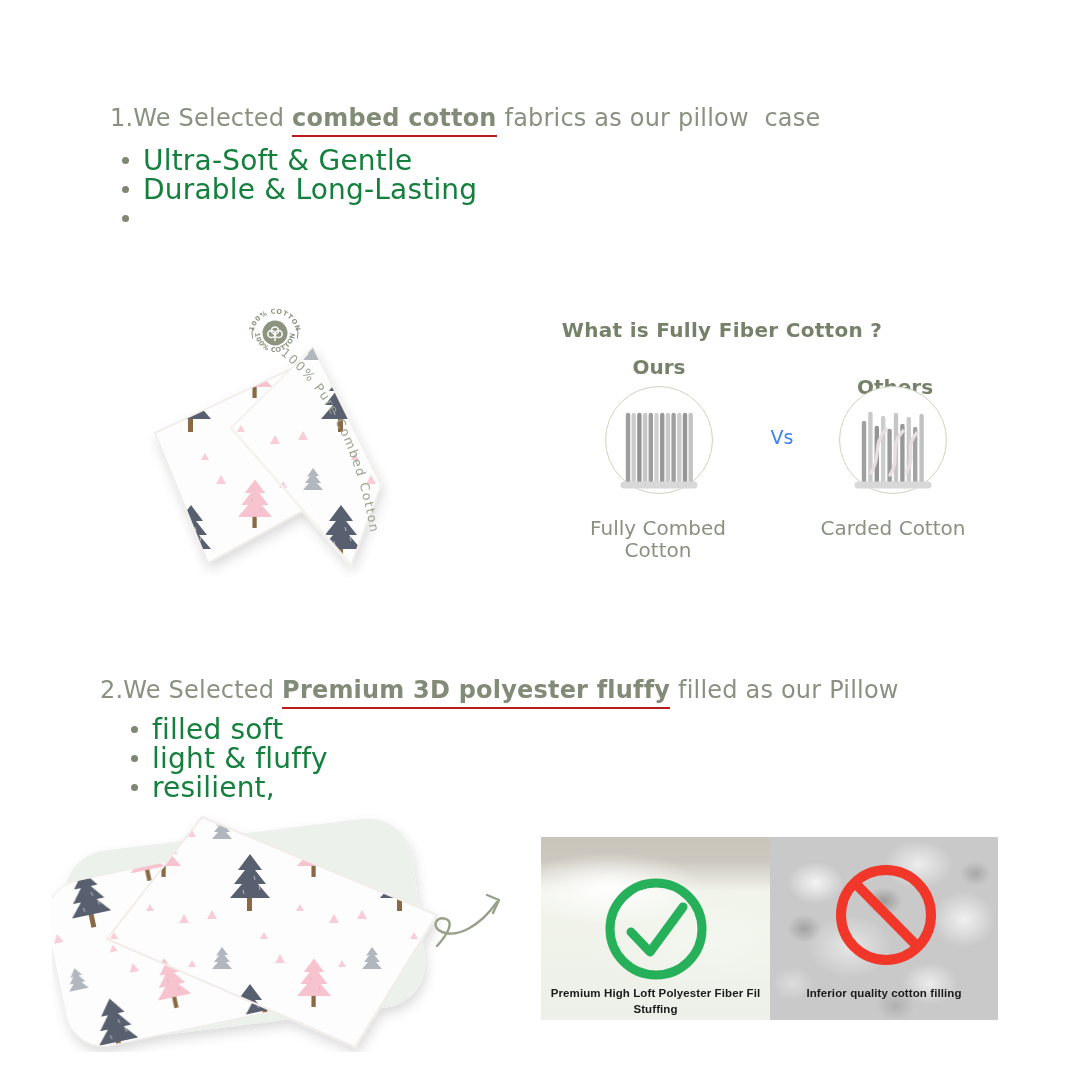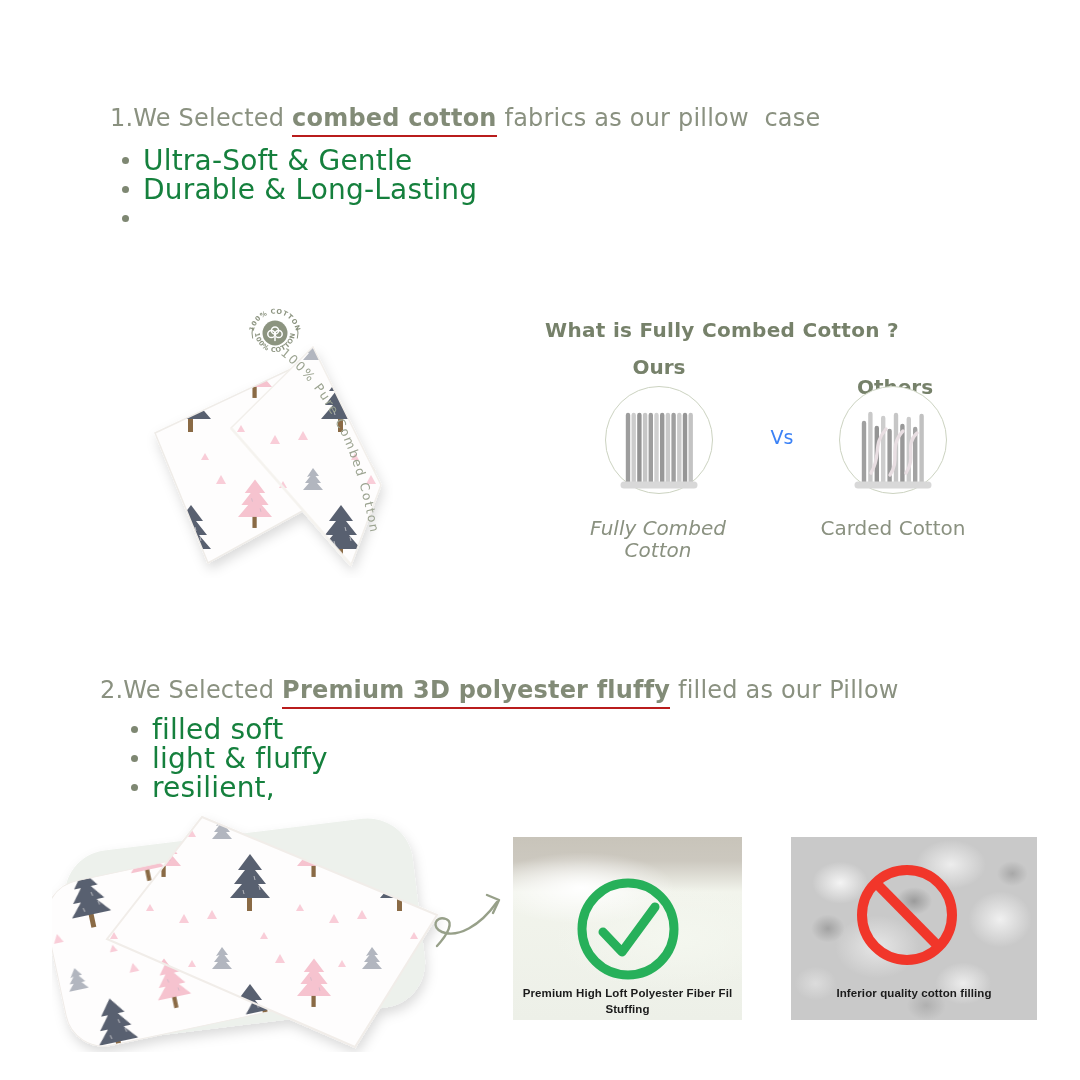--- a/index.html
+++ b/index.html
@@ -17,26 +17,26 @@
   .dot{width:7px;height:7px;border-radius:50%;background:#7e8772;margin-right:14px;flex:0 0 auto;}
 
   
   .cmp-heading{font-weight:bold;font-size:20px;color:#76816a;text-align:center;width:400px;letter-spacing:.3px;}
   .cmp-sub{font-weight:bold;font-size:20px;color:#76816a;text-align:center;width:120px;}
   .vs{font-weight:normal;font-size:19px;color:#3b82f6;text-align:center;width:44px;}
   .circle-cap{font-size:20px;color:#8a9180;text-align:center;line-height:22px;width:160px;}
 
   
   .photo{position:absolute;overflow:hidden;}
-  .photo-good{left:513px;top:837px;width:229px;height:183px;
+  .photo-good{left:541px;top:837px;width:229px;height:183px;
     background:
       radial-gradient(130px 50px at 30% 28%, #ffffff, rgba(255,255,255,0) 72%),
       radial-gradient(160px 70px at 70% 55%, #f4f7ef, rgba(244,247,239,0) 75%),
       linear-gradient(180deg,#c8c4ba 0%,#ccc8bf 13%,#f2f4ec 30%,#edf0e8 100%);}
-  .photo-bad{left:791px;top:837px;width:246px;height:183px;background-color:#c9c9c9;
+  .photo-bad{left:770px;top:837px;width:228px;height:183px;background-color:#c9c9c9;
     background-image:
       radial-gradient(40px 30px at 20% 25%, #f4f4f4, rgba(244,244,244,0) 70%),
       radial-gradient(50px 35px at 65% 15%, #ededed, rgba(237,237,237,0) 70%),
       radial-gradient(45px 40px at 85% 45%, #f0f0f0, rgba(240,240,240,0) 70%),
       radial-gradient(60px 45px at 35% 60%, #e6e6e6, rgba(230,230,230,0) 70%),
       radial-gradient(40px 30px at 70% 80%, #ececec, rgba(236,236,236,0) 70%),
       radial-gradient(30px 24px at 10% 80%, #dcdcdc, rgba(220,220,220,0) 70%),
       radial-gradient(26px 20px at 50% 35%, #9b9b9b, rgba(155,155,155,0) 70%),
       radial-gradient(22px 18px at 90% 20%, #a8a8a8, rgba(168,168,168,0) 70%),
       radial-gradient(24px 20px at 15% 50%, #a2a2a2, rgba(162,162,162,0) 70%),
@@ -141,21 +141,21 @@
 
   <svg class="abs" style="left:256px;top:346px;" width="150" height="195" viewBox="0 0 150 195">
     <defs>
         <path id="fabricCurve" d="M 24,8 C 62,38 96,86 114,184" fill="none"></path>
       </defs>
     <text font-size="12.5" fill="#9ba390" letter-spacing="1.6">
       <textPath href="#fabricCurve">100% Pure Combed Cotton</textPath>
     </text>
   </svg>
 
-  <div class="abs cmp-heading" style="left:522px;top:318px;">What is Fully Combed Cotton ?</div>
+  <div class="abs cmp-heading" style="left:522px;top:318px;">What is Fully Fiber Cotton ?</div>
   <div class="abs cmp-sub" style="left:599px;top:355px;">Ours</div>
   <div class="abs cmp-sub" style="left:835px;top:375px;text-align:center;">Others</div>
 
   <svg class="abs" style="left:604px;top:385px;" width="110" height="110" viewBox="0 0 110 110">
     <circle cx="55" cy="55" r="53.5" fill="#ffffff" stroke="#ccd3c1" stroke-width="1"></circle>
     <g stroke-linecap="round">
       <line x1="24" y1="30" x2="24" y2="97" stroke="#9d9d9d" stroke-width="4.4"></line>
       <line x1="29.7" y1="30" x2="29.7" y2="97" stroke="#cccccc" stroke-width="4.4"></line>
       <line x1="35.4" y1="30" x2="35.4" y2="97" stroke="#939393" stroke-width="4.4"></line>
       <line x1="41.1" y1="30" x2="41.1" y2="97" stroke="#c6c6c6" stroke-width="4.4"></line>
@@ -188,21 +188,21 @@
       <line x1="83.6" y1="31" x2="83.6" y2="97" stroke="#c1c1c1" stroke-width="4.4"></line>
       <line x1="20" y1="100" x2="90" y2="100" stroke="#d8d8d8" stroke-width="7"></line>
     </g>
     <g stroke="#e8dee2" stroke-width="3.4" fill="none" stroke-linecap="round">
       <path d="M 33,88 C 44,70 34,60 48,44"></path>
       <path d="M 52,90 C 63,74 50,62 65,46"></path>
       <path d="M 68,88 C 79,72 66,60 79,48"></path>
     </g>
   </svg>
 
-  <div class="abs circle-cap" style="left:578px;top:517px;font-style:italic;">Fully Combed Cotton</div>
+  <div class="abs circle-cap" style="left:578px;top:517px;">Fully Combed Cotton</div>
   <div class="abs circle-cap" style="left:813px;top:517px;">Carded Cotton</div>
 
   <div class="abs title" style="left:100px;top:676px;"><span>2.We Selected </span><span class="hl">Premium 3D polyester fluffy</span><span> filled as our Pillow</span></div>
 
   <ul class="blist abs" style="left:131px;top:715px;">
     <li>
         <span class="dot"></span>
         <span>filled soft</span>
       </li>
     <li>

